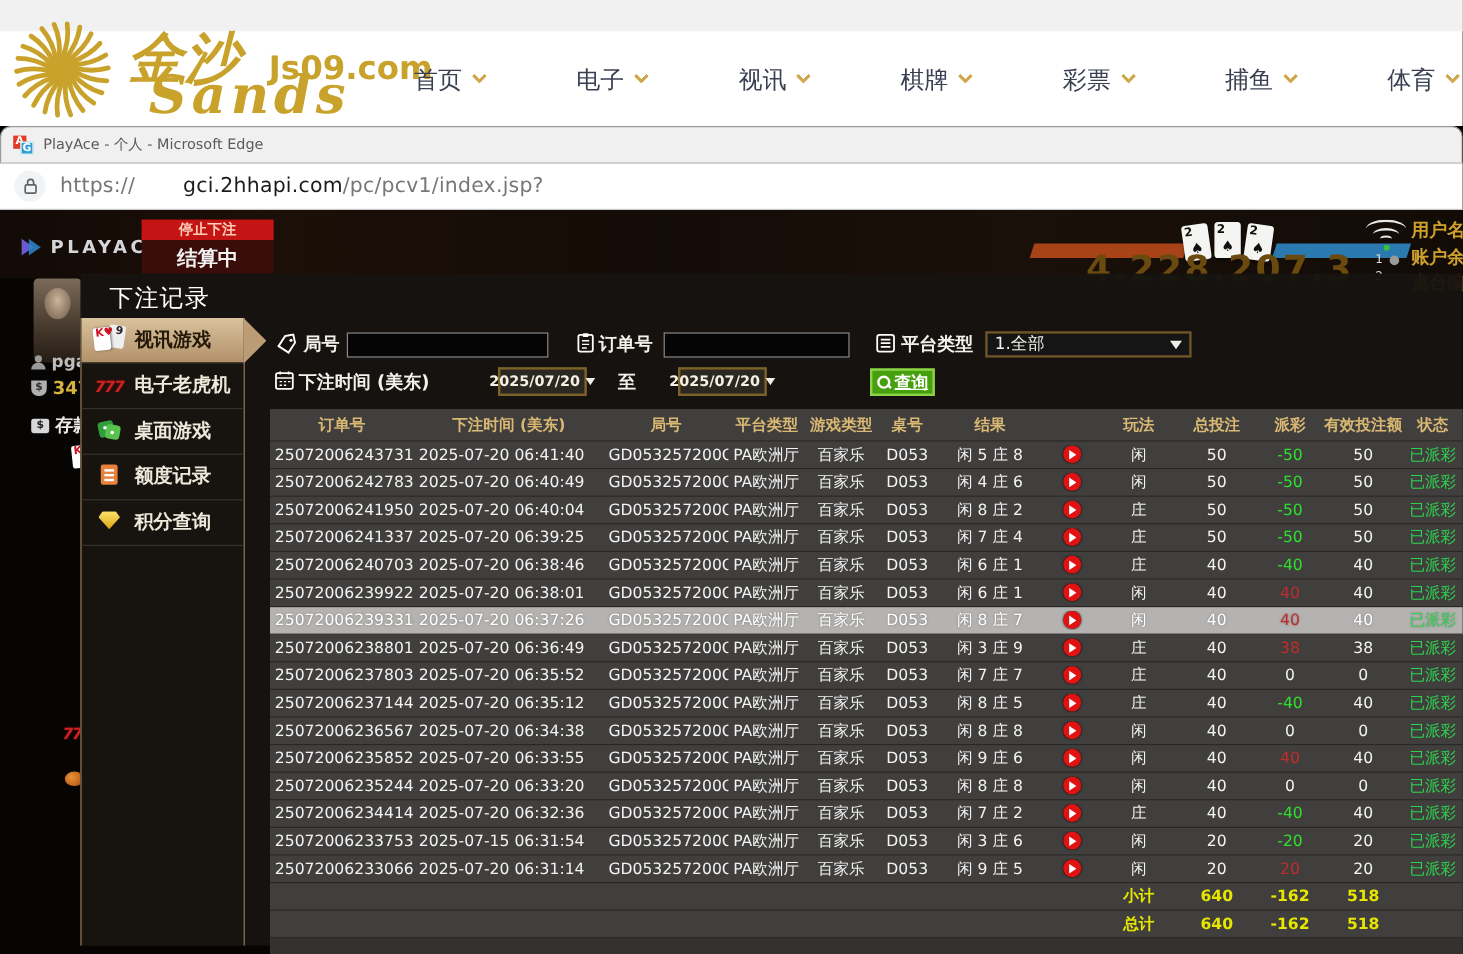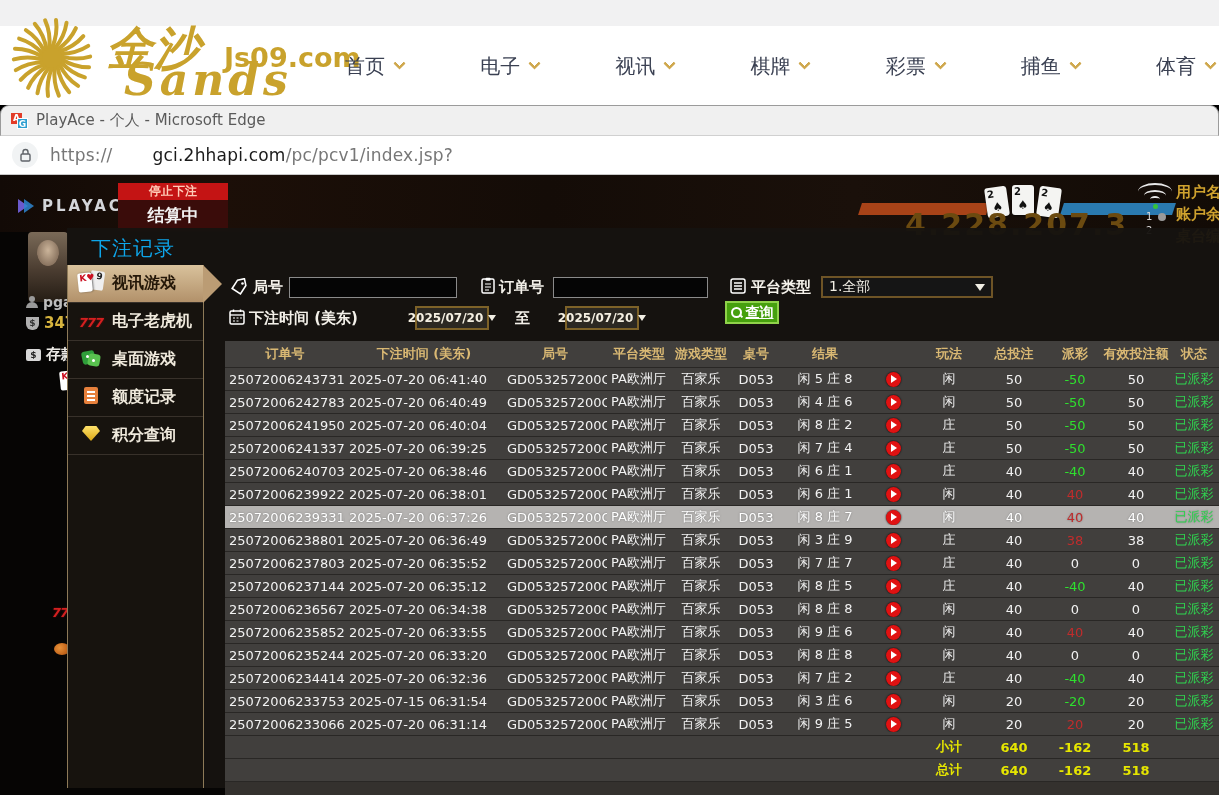--- a/index.html
+++ b/index.html
@@ -25,21 +25,21 @@
 
   
   .edge-titlebar { position:absolute; left:0; top:105px; width:1219px; height:31px; background:#f0f0f0;
     border:1px solid #9b9b9b; border-bottom:1px solid #d0d0d0; border-radius:9px 9px 0 0;
     display:flex; align-items:center; padding-left:10px; }
   .favicon { position:relative; width:17px; height:16px; margin-right:8px; }
   .favicon .fa { position:absolute; left:0; top:0; width:11px; height:11px; background:#e23c28; color:#fff;
     font-size:9px; font-weight:bold; text-align:center; line-height:11px; }
   .favicon .fg { position:absolute; right:0; bottom:0; width:11px; height:11px; background:#2e9fd0; color:#fff;
     font-size:9px; font-weight:bold; text-align:center; line-height:11px; border:1px solid #fff; }
-  .window-title { font-size:15px; color:#5a5a5a; }
+  .window-title { font-size:12px; color:#5a5a5a; }
 
   
   .urlbar { position:absolute; left:0; top:136px; width:1219px; height:39px; background:#fff;
     border-bottom:1px solid #c9c9c9; display:flex; align-items:center; padding-left:12px; }
   .lock-badge { width:26px; height:26px; border-radius:50%; background:#f1f3f4; display:flex;
     align-items:center; justify-content:center; margin-right:12px; }
   .url-text { font-size:17px; color:#777; letter-spacing:0.2px; }
   .url-text .host { color:#1b1b1b;margin-left:40px; }
 
   
@@ -98,21 +98,21 @@
     text-shadow:0 0 2px #701010; }
   .fish-ic { position:relative; display:inline-block; width:24px; height:16px; }
   .fish-ic::before { content:""; position:absolute; left:2px; top:2px; width:16px; height:12px; border-radius:50%;
     background:radial-gradient(circle at 35% 40%,#e8923a 0%,#c2641a 60%,#8a4410 100%); }
   .fish-ic::after { content:""; position:absolute; right:0; top:4px; width:0; height:0;
     border-top:4px solid transparent; border-bottom:4px solid transparent; border-right:7px solid #c2641a; }
 
   
   .modal { position:absolute; left:67px; top:53px; width:1152px; height:560px;
     background:rgba(22,19,16,0.96); }
-  .modal-title { position:absolute; left:24px; top:7px; color:#0ea5e9; font-size:20px; letter-spacing:1px; }
+  .modal-title { position:absolute; left:24px; top:7px; color:#ffffff; font-size:20px; letter-spacing:1px; }
   .menu-col { position:absolute; left:0; top:37px; width:137px; height:523px; background:#17130e;
     border-left:1px solid #8d7a58; border-right:1px solid #8d7a58; }
   .menu-item { position:relative; height:38px; display:flex; align-items:center; gap:8px; padding-left:10px;
     border-bottom:1px solid #38312a; color:#efe9dc; font-size:16px; font-weight:bold; cursor:pointer; }
   .menu-item.active { background:linear-gradient(180deg,#d9c29c 0%,#b2916a 100%); color:#241708; }
   .menu-item.active::after { content:""; position:absolute; right:-19px; top:0; width:0; height:0;
     border-top:19px solid transparent; border-bottom:19px solid transparent; border-left:19px solid #bb9c74; }
   .mi { display:inline-block; width:26px; text-align:center; }
   .mi-tg { position:relative; width:20px; height:18px; display:inline-block; }
   .mi-tg .d1 { position:absolute; left:1px; top:2px; width:13px; height:13px; background:#2f9e3a; border-radius:3px; transform:rotate(-12deg); }
@@ -392,21 +392,21 @@
       <span class="flt-label" style="left:182px; top:81px;">下注时间 (美东)</span>
       <div class="date-box" style="left:348px; top:78px; width:74px;">
         <span style="font-size:12px;">2025/07/20</span>
         <span class="dd-arrow" style="border-top-width:6px; border-left-width:4px; border-right-width:4px;"></span>
       </div>
       <span class="flt-label" style="left:448px; top:81px;">至</span>
       <div class="date-box" style="left:498px; top:78px; width:74px;">
         <span style="font-size:12px;">2025/07/20</span>
         <span class="dd-arrow" style="border-top-width:6px; border-left-width:4px; border-right-width:4px;"></span>
       </div>
-      <div class="query-btn" style="left:658px; top:73px;text-decoration:underline;">
+      <div class="query-btn" style="left:658px; top:79px;text-decoration:underline;">
         <span class="mag-ic"></span>
         <span>查询</span>
       </div>
 
       <div class="bet-table">
         <div class="t-head" id="t-head">
             <span>订单号</span>
             <span>下注时间 (美东)</span>
             <span>局号</span>
             <span>平台类型</span>

